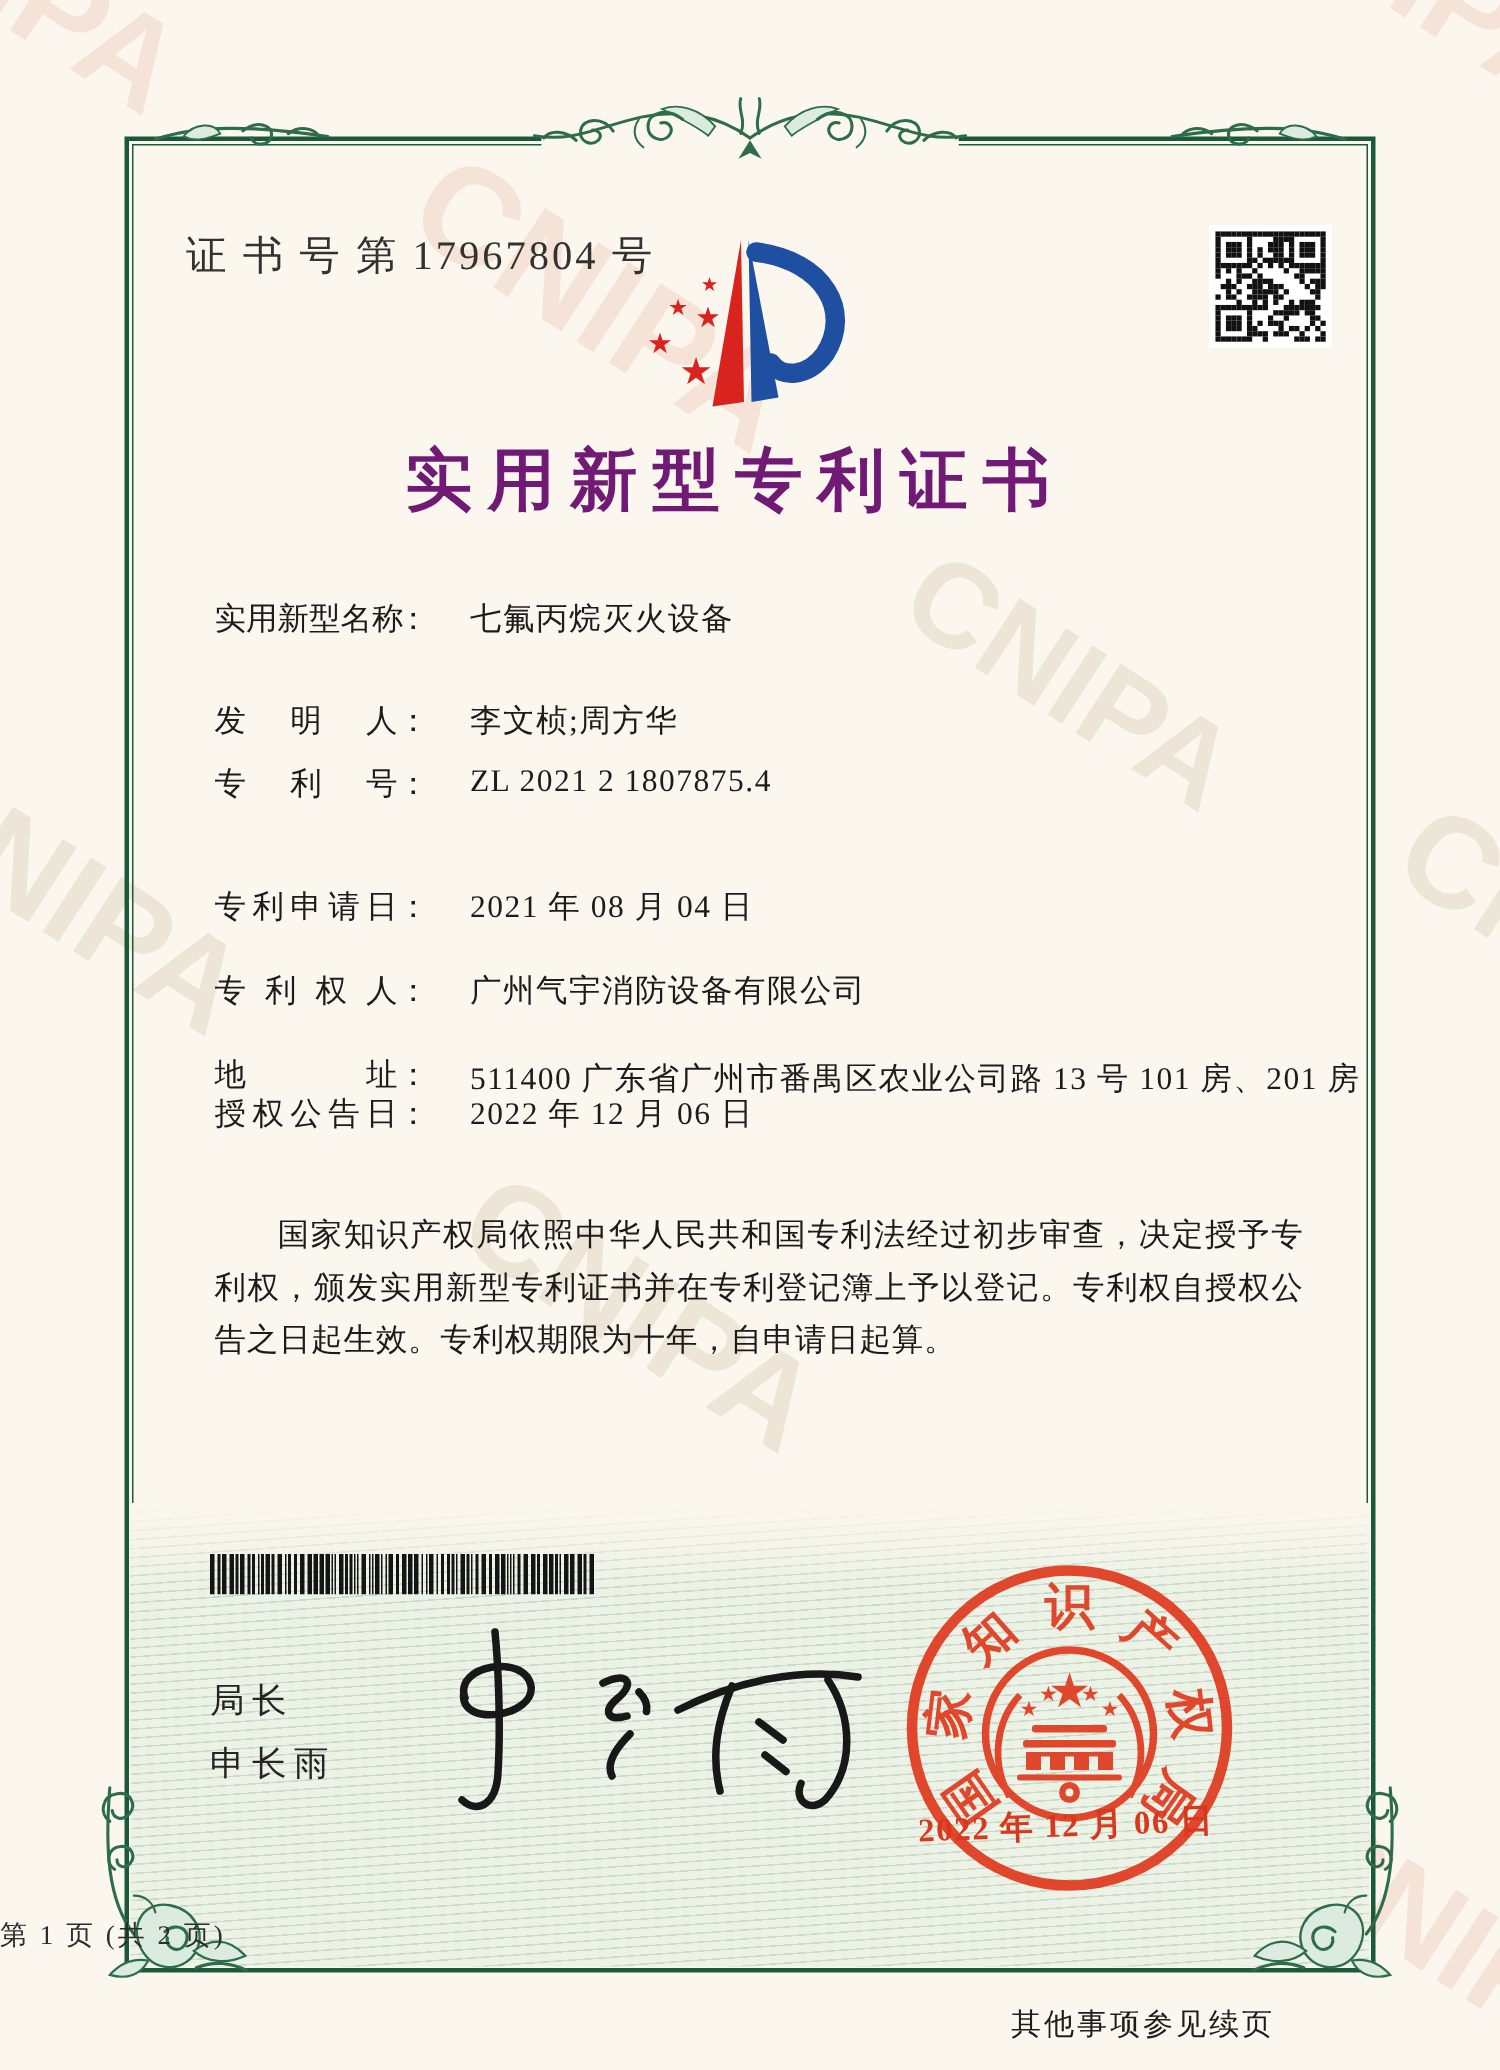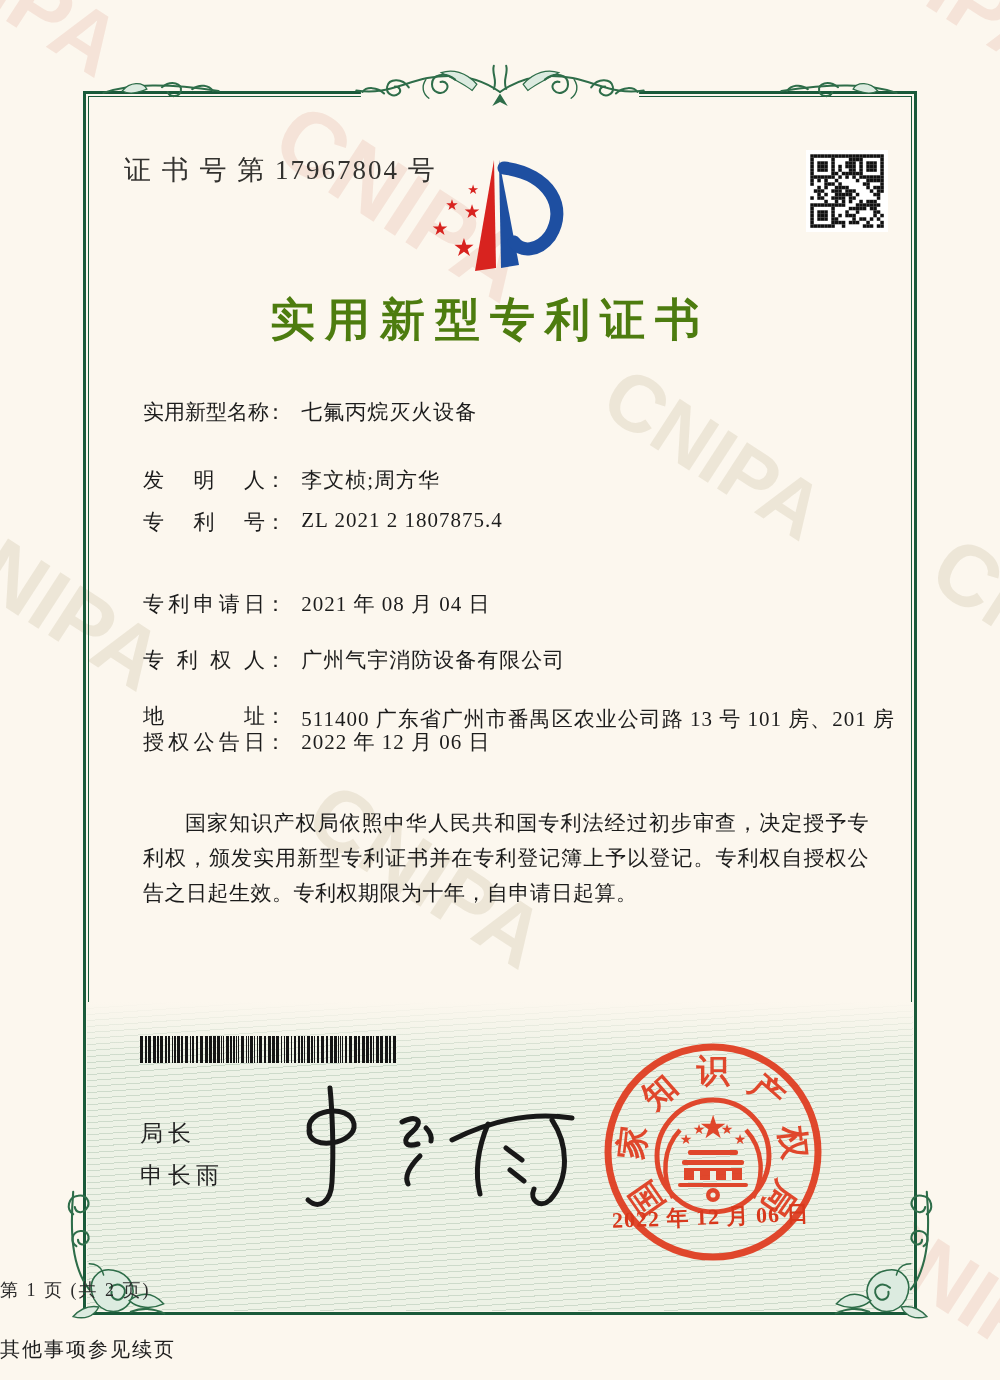--- a/index.html
+++ b/index.html
@@ -40,27 +40,27 @@
   .orn-spray-l{left:96px;top:74px;width:130px;height:34px;}
   .orn-spray-r{left:774px;top:74px;width:130px;height:34px;transform:scaleX(-1);}
   .orn-bl{left:62px;top:1182px;width:104px;height:146px;}
   .orn-br{left:834px;top:1182px;width:104px;height:146px;transform:scaleX(-1);}
 
   
   .cert-no{left:124px;top:152px;font-size:27px;letter-spacing:2px;color:#33322f;z-index:3;}
   .logo{left:424px;top:146px;width:152px;height:140px;z-index:3;}
   .qr{left:806px;top:150px;width:82px;height:82px;z-index:3;background:#ffffff;padding:0;}
   .title{left:0;top:290px;width:980px;text-align:center;font-size:45px;font-weight:700;
-         letter-spacing:10px;color:#4d7c0f;z-index:3;}
+         letter-spacing:10px;color:#701a75;z-index:3;}
 
   
   .frow{position:absolute;left:143px;font-size:21px;color:#1c1c1c;z-index:3;white-space:nowrap;}
   .flabel{display:inline-block;width:122px;text-align:justify;text-align-last:justify;vertical-align:top;}
   .fcolon{display:inline-block;vertical-align:top;}
-  .fvalue{display:inline-block;margin-left:10px;vertical-align:top;letter-spacing:1px;font-family:Liberation Serif, serif;}
+  .fvalue{display:inline-block;margin-left:22px;vertical-align:top;letter-spacing:1px;font-family:Liberation Serif, serif;}
   .fvalue.wrap{white-space:normal;width:600px;line-height:34px;}
   .r1{top:398px;}.r2{top:466px;}.r3{top:508px;}.r4{top:590px;}.r5{top:646px;}
   .r6{top:702px;}.r7{top:728px;}
   .grant2{position:absolute;left:367px;top:0;white-space:nowrap;}
 
   
   .bodytext{left:143px;top:806px;width:726px;z-index:3;font-size:21px;line-height:35px;
             text-align:justify;color:#1b1b1b;}
   .bodytext p{margin:0;text-indent:2em;letter-spacing:0.5px;}
 
@@ -69,21 +69,21 @@
   .official{left:140px;font-family:"Liberation Sans","DejaVu Sans",sans-serif;
             font-size:23px;letter-spacing:5px;color:#242424;z-index:3;}
   .official.t{top:1118px;}
   .official.n{top:1160px;}
   .signature{left:252px;top:1078px;width:334px;height:164px;z-index:4;}
   .seal{left:601px;top:1040px;width:224px;height:224px;z-index:3;opacity:0.93;}
   .sealdate{left:612px;top:1202px;width:210px;font-size:22px;color:#d8381c;letter-spacing:1px;
             transform:rotate(-2deg);z-index:4;white-space:nowrap;font-weight:700;}
   .pageno{left:0;top:1278px;width:1000px;text-align:left;font-size:18px;letter-spacing:2px;
           color:#2c2c2c;z-index:3;}
-  .note{left:0;top:1336px;width:850px;text-align:left;font-size:20px;letter-spacing:2px;
+  .note{left:0;top:1336px;width:850px;text-align:right;font-size:20px;letter-spacing:2px;
         color:#1d1d1d;z-index:3;}
 
   svg{display:block;}
 </style>
 </head>
 <body>
 
 <div class="wm pink wm1">CNIPA</div>
 <div class="wm pink wm2">CNIPA</div>
 <div class="wm pink wm3">CNIPA</div>

